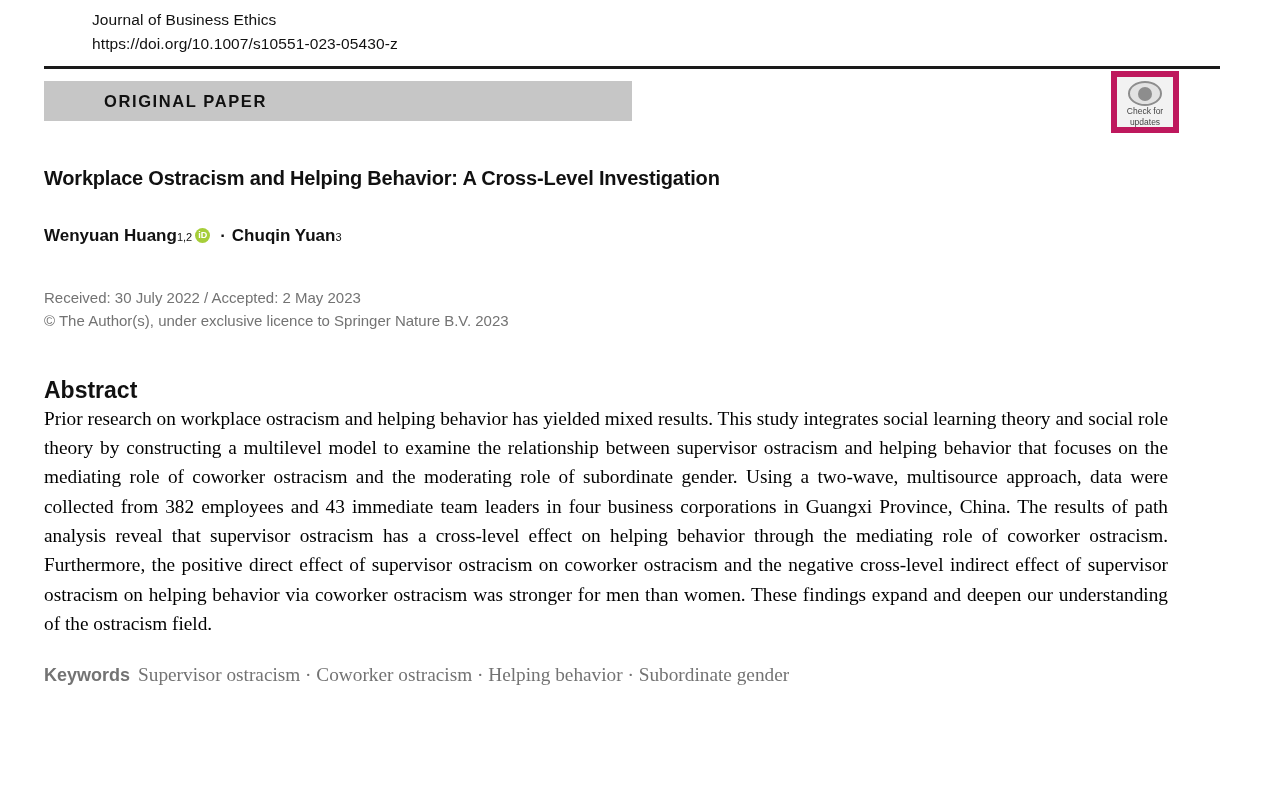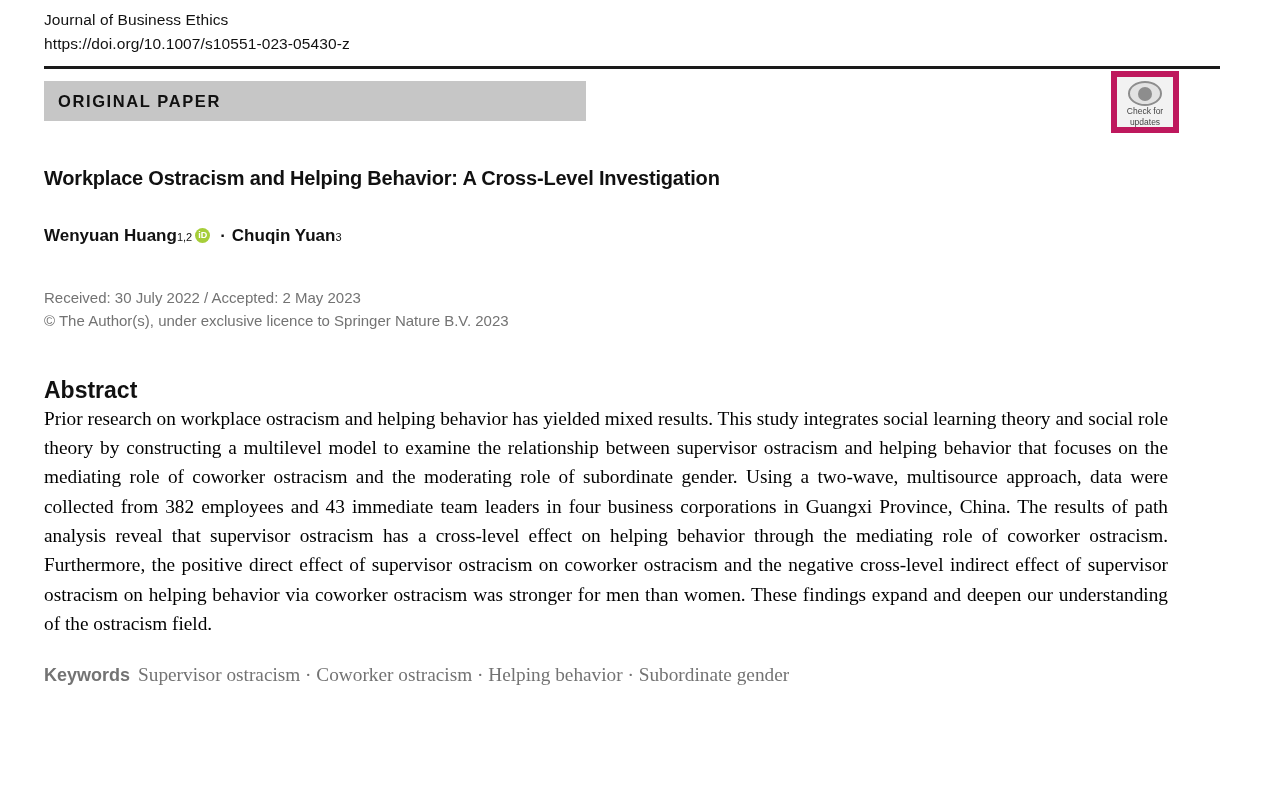--- a/index.html
+++ b/index.html
@@ -20,20 +20,21 @@
     height: 798px;
     box-sizing: border-box;
     padding: 0 44px;
   }
   .journal-block {
     padding-top: 8px;
     font-family: "Liberation Sans", sans-serif;
     font-size: 15.5px;
     line-height: 1.55;
     color: #111;
+    margin-left: 48px;
   }
   .journal-name { letter-spacing: 0.1px; }
   .journal-doi { letter-spacing: 0.1px; }
 
   .rule {
     margin-top: 10px;
     border-top: 3px solid #1a1a1a;
     width: 1176px;
   }
 
@@ -41,20 +42,21 @@
     position: relative;
     margin-top: 12px;
     height: 40px;
   }
   .paper-type-band {
     width: 542px;
     height: 40px;
     background: #c6c6c6;
     display: flex;
     align-items: center;
+    padding-left: 46px;
   }
   .paper-type-label {
     padding-left: 14px;
     font-weight: bold;
     font-size: 16.5px;
     letter-spacing: 1.6px;
     color: #111;
   }
 
   .check-updates {

